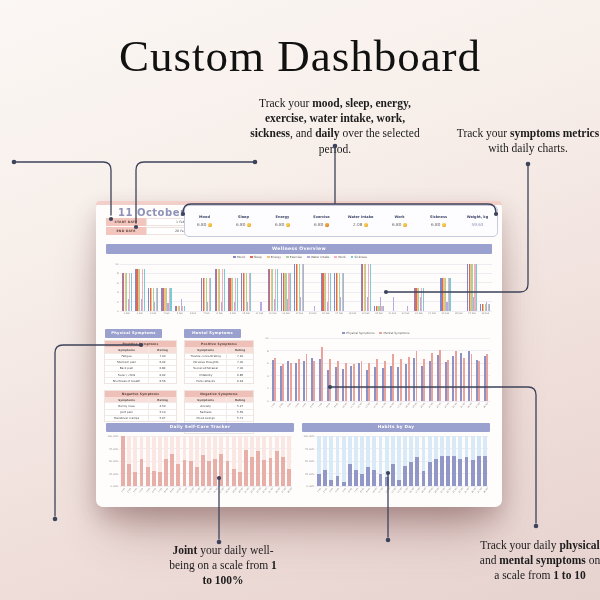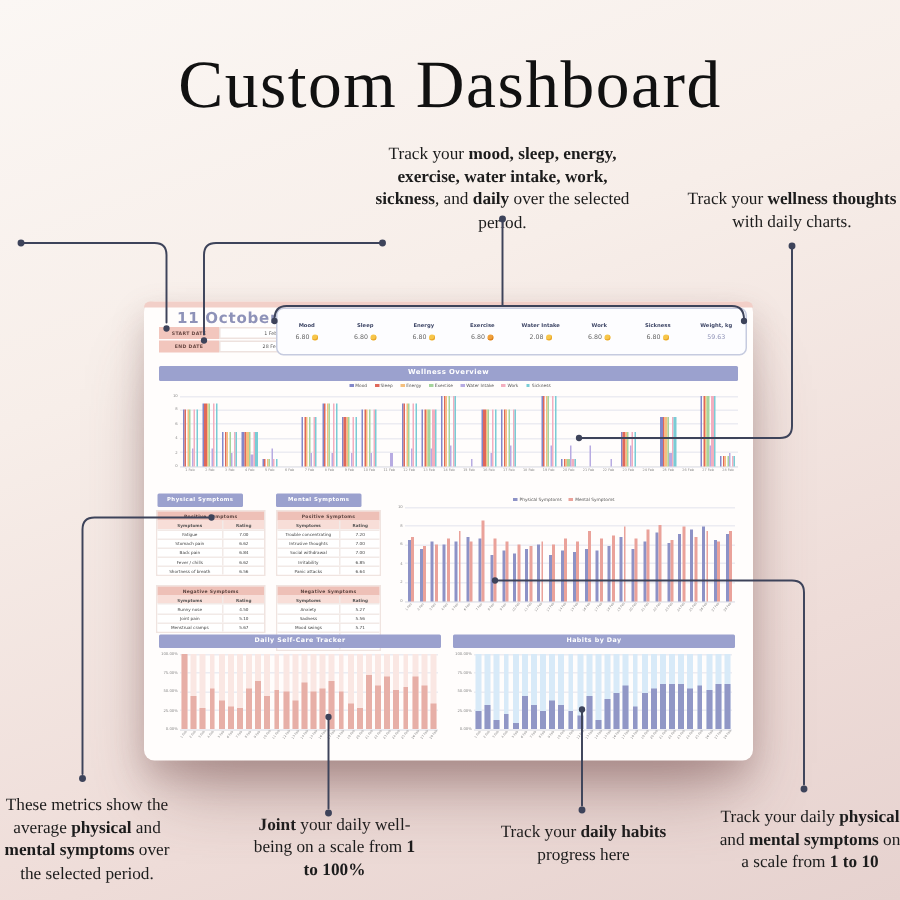--- a/index.html
+++ b/index.html
@@ -65,24 +65,22 @@
   .tbl .c1{flex:1.6;display:flex;align-items:center;justify-content:center;text-align:center;}
   .tbl .c2{flex:1;display:flex;align-items:center;justify-content:center;border-left:0.5px solid #f2eae7;}
 </style>
 </head>
 <body>
 
 <div class="page">
   <h1 class="title">Custom Dashboard</h1>
 
   <div class="ann" style="left:245px;top:96px;width:180px;">Track your <b>mood, sleep, energy, exercise, water intake, work, sickness</b>, and <b>daily</b> over the selected period.</div>
-  <div class="ann" style="left:455px;top:126px;width:146px;">Track your <b>wellness thoughts</b> with daily charts.</div>
-  <div class="ann" style="left:3px;top:530px;width:110px;">These metrics show the average <b>physical</b> and <b>mental symptoms</b> over the selected period.</div>
+  <div class="ann" style="left:455px;top:126px;width:146px;">Track your <b>symptoms metrics</b> with daily charts.</div>
   <div class="ann" style="left:163px;top:543px;width:120px;"><b>Joint</b> your daily well-being on a scale from <b>1 to 100%</b></div>
-  <div class="ann" style="left:329px;top:548px;width:120px;">Track your <b>daily habits</b> progress here</div>
   <div class="ann" style="left:478px;top:538px;width:124px;">Track your daily <b>physical</b> and <b>mental symptoms</b> on a scale from <b>1 to 10</b></div>
 
   <div class="card">
     <div class="topstrip"></div>
     <div class="date-title">11 October</div>
     <div class="daterow" style="top:17px;">
       <span class="dl">START DATE</span>
       <span class="dv">1 Feb 2025</span>
     </div>
     <div class="daterow" style="top:26px;">

